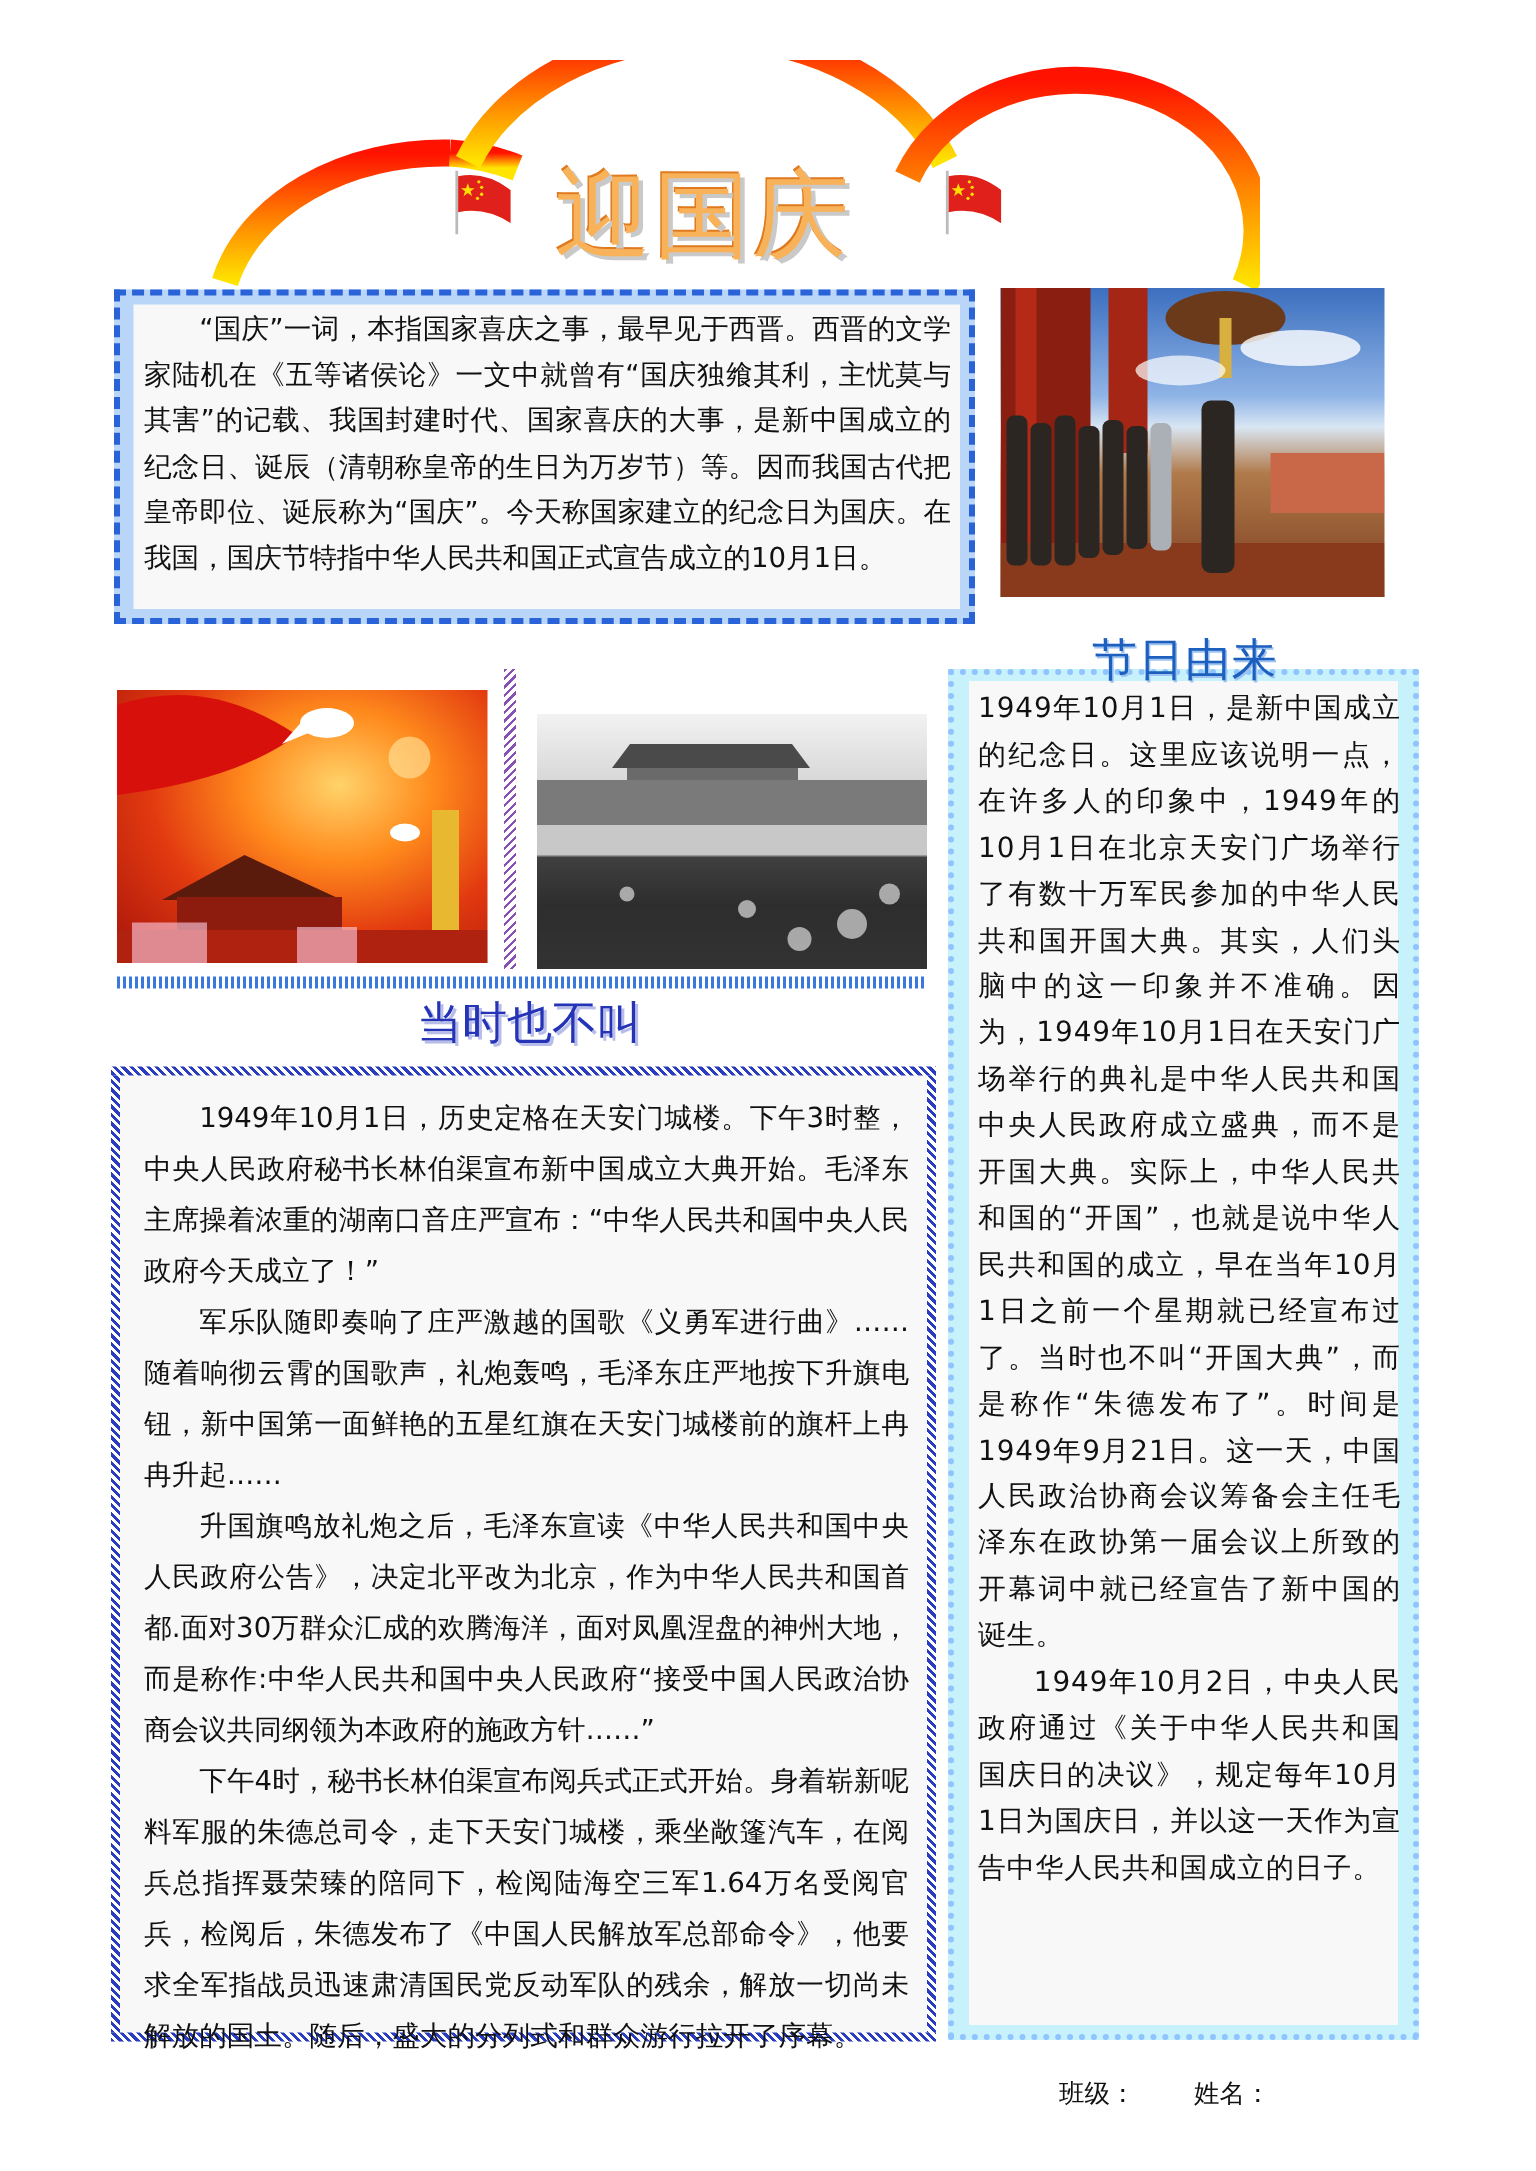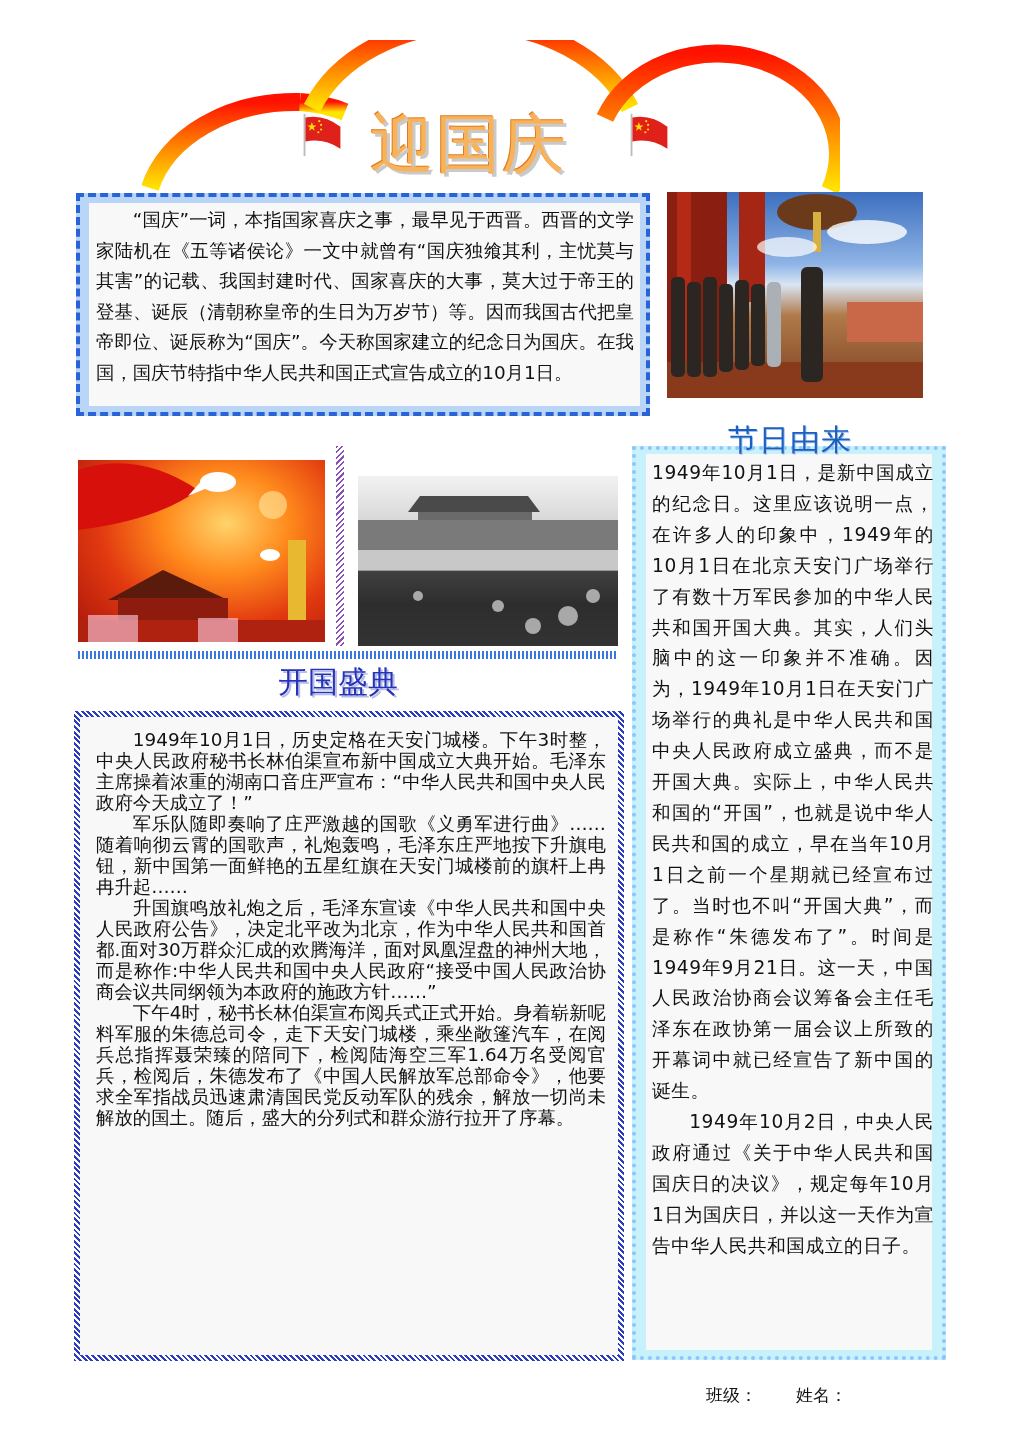--- a/index.html
+++ b/index.html
@@ -22,21 +22,21 @@
   .box-right .inner{position:absolute;left:10px;top:4px;right:10px;bottom:6px;background:#f8f8f8;}
   .right-text{position:absolute;left:16px;top:8px;width:282px;}
   .right-text .txt{font-size:18.6px;line-height:30.9px;letter-spacing:0.6px;}
   
   .hbar{position:absolute;left:78px;top:651px;width:540px;height:8px;background:repeating-linear-gradient(90deg,#3a78e0 0 2px,#ffffff 2px 4px);}
   .vzig{position:absolute;left:336px;top:446px;width:8px;height:200px;background:repeating-linear-gradient(135deg,#8a4fb5 0 1.5px,#fff 1.5px 4px);}
   .heading-left{position:absolute;left:278px;top:662px;font-family:"DejaVu Serif","Liberation Serif",serif;font-size:30px;color:#2534b7;letter-spacing:0;text-shadow:2px 2px 0 #b7bde8;}
   
   .box-main{position:absolute;left:74px;top:711px;width:550px;height:650px;border:6px solid transparent;box-sizing:border-box;background:#f8f8f8;border-image:repeating-linear-gradient(45deg,#2a3dc0 0 2px,#ffffff 2px 4px) 6;}
   .main-text{position:absolute;left:16px;top:12px;width:510px;}
-  .main-text .txt{font-size:18.4px;line-height:21px;}
+  .main-text .txt{font-size:18.4px;line-height:34px;}
   .footer{position:absolute;top:1384px;font-size:17px;color:#111;}
 </style>
 </head>
 <body>
 
 <div>
   <svg class="abs" style="left:140px;top:40px;" width="700" height="160">
     <defs>
       <linearGradient id="ag" x1="0" y1="0" x2="0" y2="1">
         <stop offset="0" stop-color="#ff1200"></stop>
@@ -68,21 +68,21 @@
     <polygon points="11,11 12.3,14.6 16,14.6 13,16.8 14.1,20.4 11,18.2 7.9,20.4 9,16.8 6,14.6 9.7,14.6" fill="#ffde00"></polygon>
     <circle cx="19" cy="10" r="1.2" fill="#ffde00"></circle>
       <circle cx="21" cy="14" r="1.2" fill="#ffde00"></circle>
     <circle cx="21" cy="19" r="1.2" fill="#ffde00"></circle>
       <circle cx="18" cy="22" r="1.2" fill="#ffde00"></circle>
   </svg>
 </div>
 
 <div class="box-intro">
   <div class="inner"></div>
-  <p class="txt indent intro-text">“国庆”一词，本指国家喜庆之事，最早见于西晋。西晋的文学家陆机在《五等诸侯论》一文中就曾有“国庆独飨其利，主忧莫与其害”的记载、我国封建时代、国家喜庆的大事，莫大过于帝王的登基、诞辰（清朝称皇帝的生日为万岁节）等。因而我国古代把皇帝即位、诞辰称为“国庆”。今天称国家建立的纪念日为国庆。在我国，国庆节特指中华人民共和国正式宣告成立的10月1日。</p>
+  <p class="txt indent intro-text">“国庆”一词，本指国家喜庆之事，最早见于西晋。西晋的文学家陆机在《五等诸侯论》一文中就曾有“国庆独飨其利，主忧莫与其害”的记载、我国封建时代、国家喜庆的大事，是新中国成立的纪念日、诞辰（清朝称皇帝的生日为万岁节）等。因而我国古代把皇帝即位、诞辰称为“国庆”。今天称国家建立的纪念日为国庆。在我国，国庆节特指中华人民共和国正式宣告成立的10月1日。</p>
 </div>
 
 <div class="photo" style="left:667px;top:192px;width:256px;height:206px;background:linear-gradient(180deg,#3c6fbf 0%,#8fb4e6 35%,#d9e6f4 45%,#b07a4a 60%,#7a3b1e 100%);">
   <svg width="256" height="206">
     <rect x="0" y="0" width="60" height="206" fill="#8a1e10"></rect>
     <rect x="10" y="0" width="14" height="190" fill="#b52a16"></rect>
     <rect x="72" y="0" width="26" height="110" fill="#a52614"></rect>
     <ellipse cx="150" cy="20" rx="40" ry="18" fill="#6b3a1a"></ellipse>
     <rect x="146" y="20" width="8" height="40" fill="#d8b040"></rect>
     <ellipse cx="200" cy="40" rx="40" ry="12" fill="#ffffff" opacity="0.8"></ellipse>
@@ -139,21 +139,21 @@
     <g fill="#dcdcdc" opacity="0.7">
       <circle cx="210" cy="140" r="10"></circle>
         <circle cx="175" cy="150" r="8"></circle>
         <circle cx="235" cy="120" r="7"></circle>
         <circle cx="140" cy="130" r="6"></circle>
         <circle cx="60" cy="120" r="5"></circle>
     </g>
   </svg>
 </div>
 <div class="hbar"></div>
-<div class="heading-left">开国盛典</div>
+<div class="heading-left">当时也不叫</div>
 
 <div class="box-main">
   <div class="main-text">
     <p class="txt indent">1949年10月1日，历史定格在天安门城楼。下午3时整，中央人民政府秘书长林伯渠宣布新中国成立大典开始。毛泽东主席操着浓重的湖南口音庄严宣布：“中华人民共和国中央人民政府今天成立了！”</p>
     <p class="txt indent">军乐队随即奏响了庄严激越的国歌《义勇军进行曲》……随着响彻云霄的国歌声，礼炮轰鸣，毛泽东庄严地按下升旗电钮，新中国第一面鲜艳的五星红旗在天安门城楼前的旗杆上冉冉升起……</p>
     <p class="txt indent">升国旗鸣放礼炮之后，毛泽东宣读《中华人民共和国中央人民政府公告》，决定北平改为北京，作为中华人民共和国首都.面对30万群众汇成的欢腾海洋，面对凤凰涅盘的神州大地，而是称作:中华人民共和国中央人民政府“接受中国人民政治协商会议共同纲领为本政府的施政方针……”</p>
     <p class="txt indent">下午4时，秘书长林伯渠宣布阅兵式正式开始。身着崭新呢料军服的朱德总司令，走下天安门城楼，乘坐敞篷汽车，在阅兵总指挥聂荣臻的陪同下，检阅陆海空三军1.64万名受阅官兵，检阅后，朱德发布了《中国人民解放军总部命令》，他要求全军指战员迅速肃清国民党反动军队的残余，解放一切尚未解放的国土。随后，盛大的分列式和群众游行拉开了序幕。</p>
   </div>
 </div>
 

